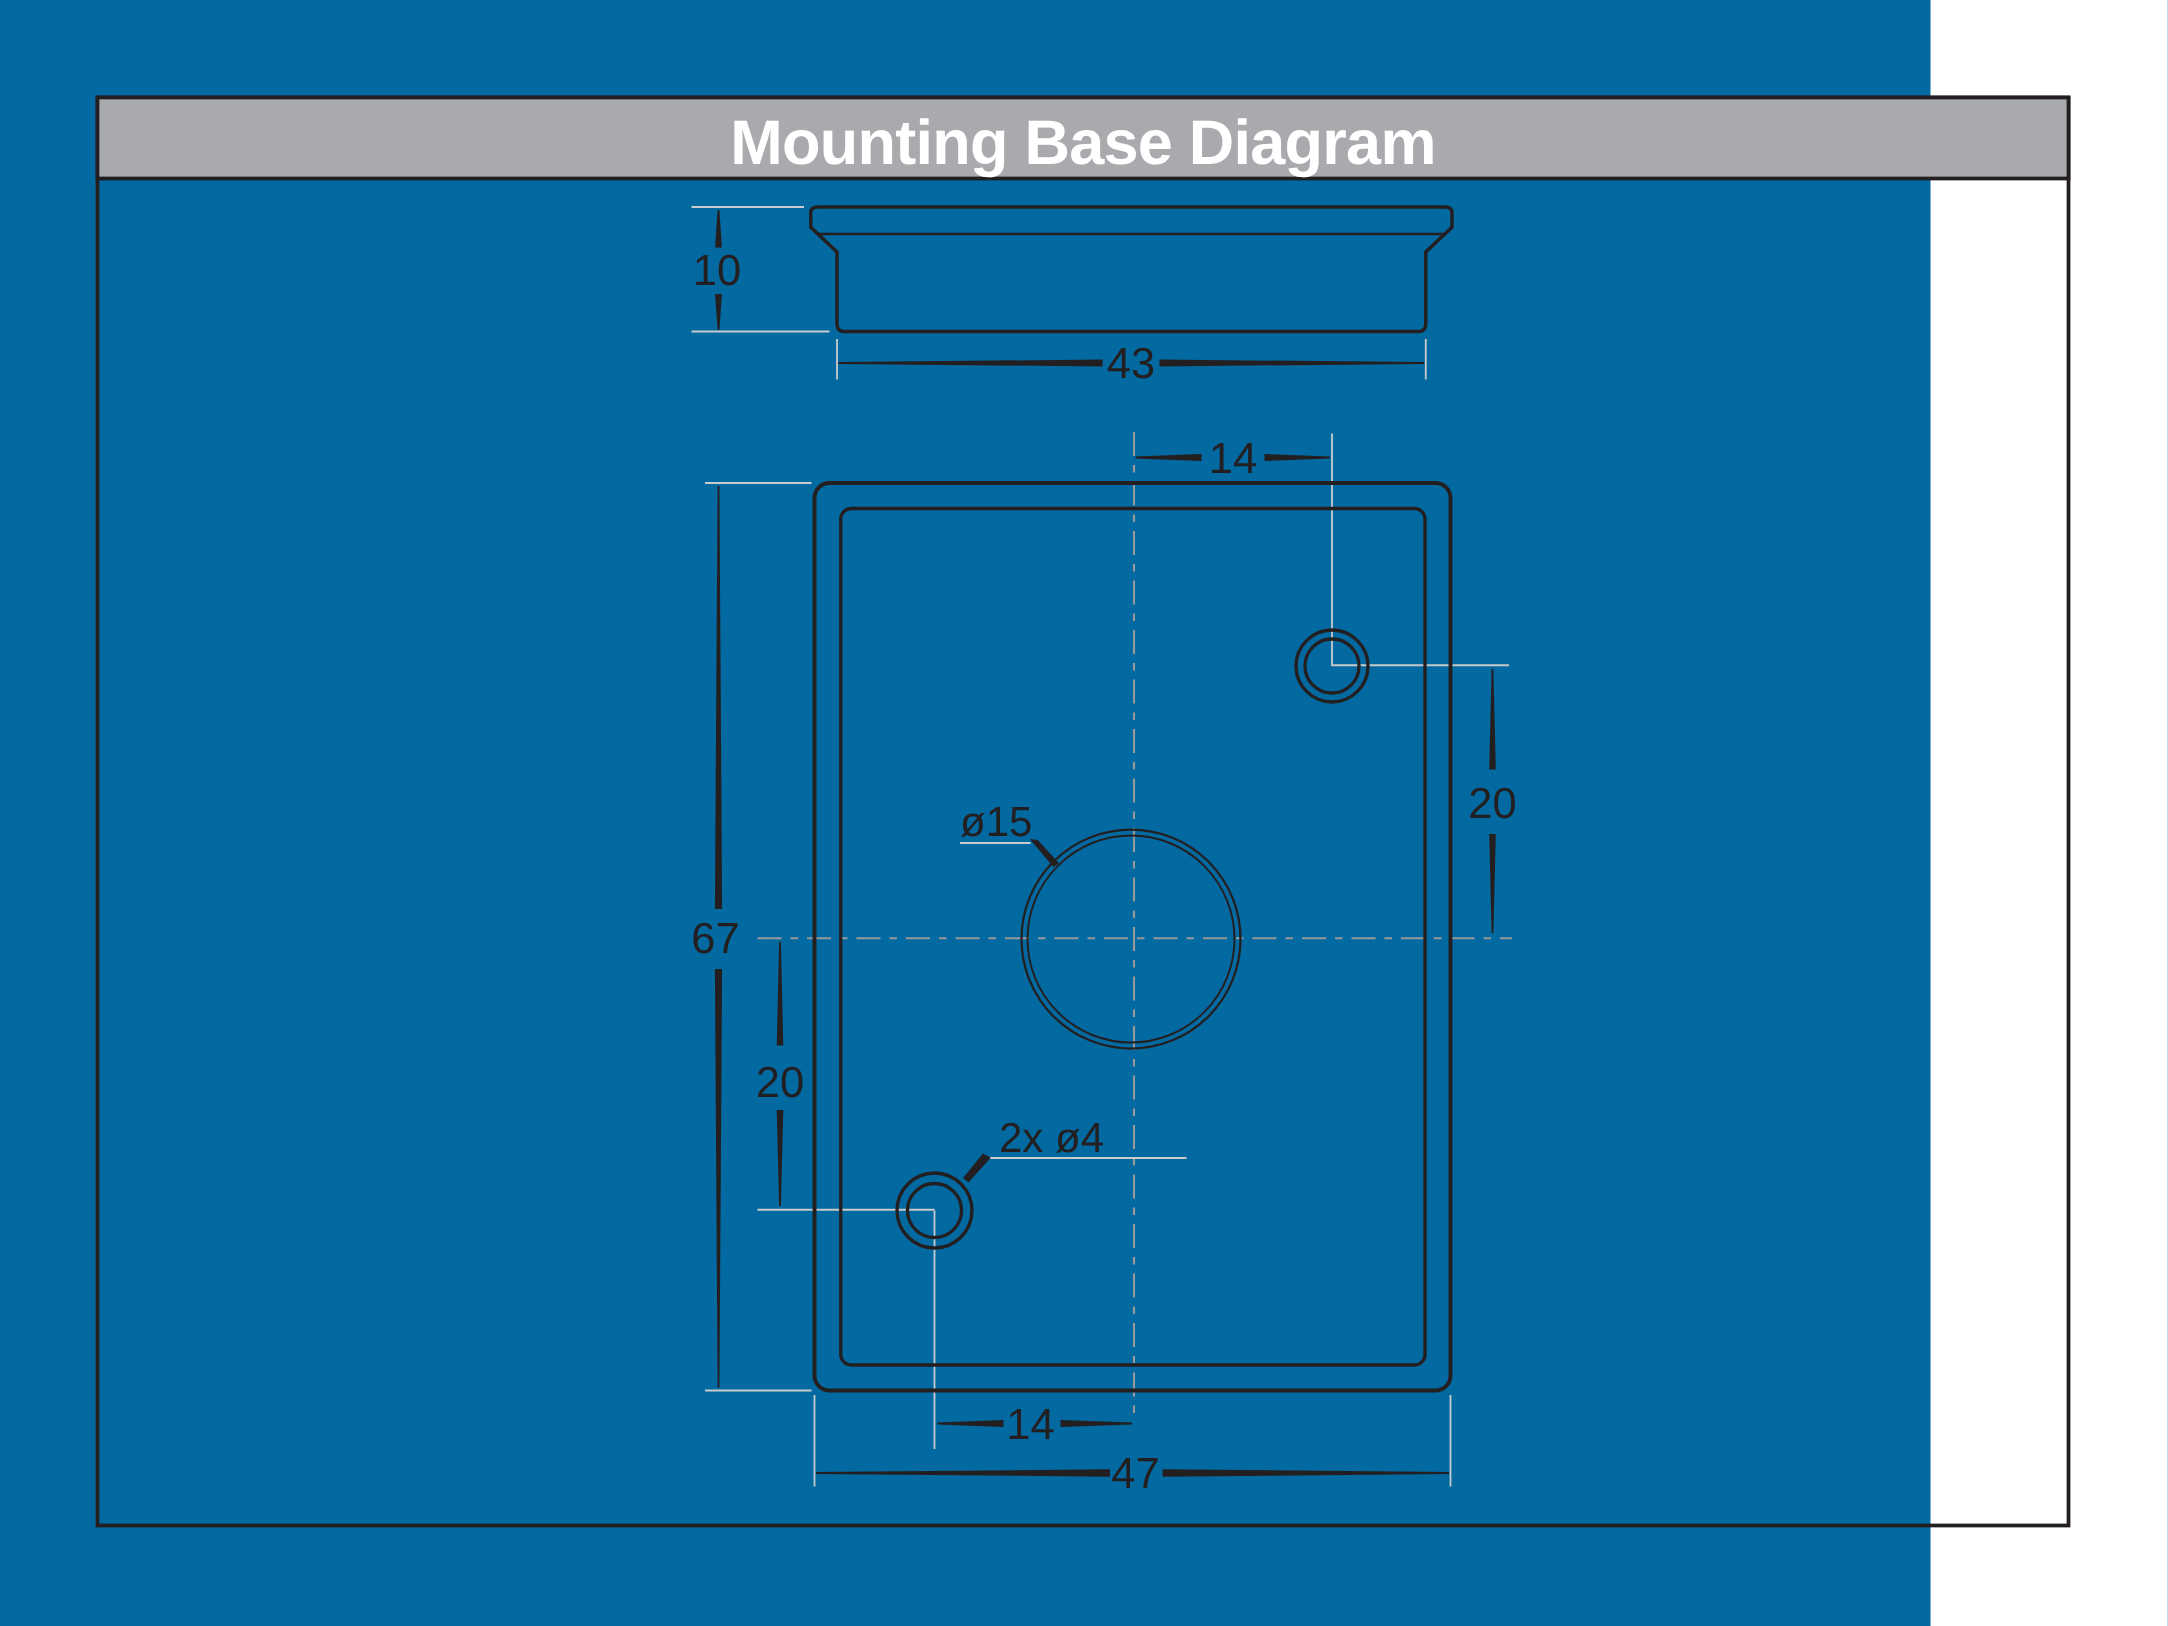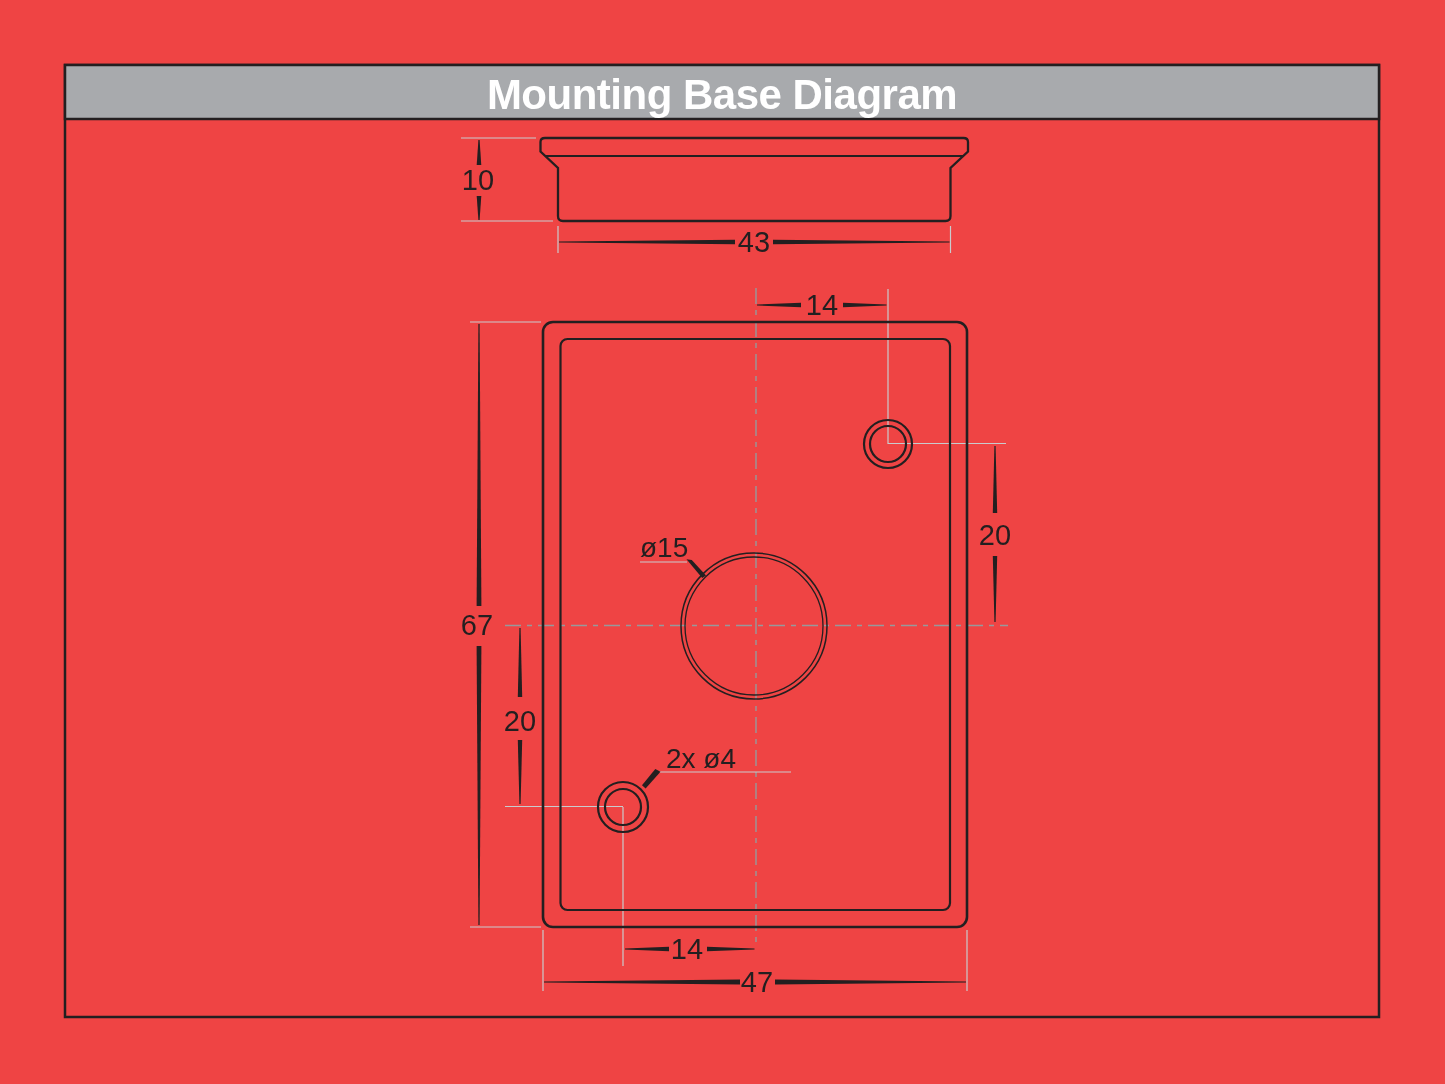--- a/index.html
+++ b/index.html
@@ -1,16 +1,16 @@
 <!DOCTYPE html>
 <html><head>
 <meta charset="utf-8">
 <style>
   html,body{margin:0;padding:0;background:#ffffff;}
-  .page{position:relative;width:1445px;height:1084px;background:#ef4444;font-family:"Liberation Sans",sans-serif;text-align:right;}
+  .page{position:relative;width:1287px;height:1084px;background:#0369a1;font-family:"Liberation Sans",sans-serif;text-align:right;}
   svg{display:block;}
   .ln{stroke:#231f20;fill:none;}
   .thin{stroke:#c9cbcd;stroke-width:1.2;fill:none;}
   .dash{stroke:#97999b;stroke-width:1.4;fill:none;stroke-dasharray:16 6 5 6;}
   .slash{fill:#231f20;stroke:none;}
   .dimtxt{font-family:"Liberation Sans",sans-serif;font-size:29px;fill:#231f20;}
   .lbltxt{font-family:"Liberation Sans",sans-serif;font-size:28px;fill:#231f20;}
   .ttl{font-family:"Liberation Sans",sans-serif;font-size:42px;font-weight:bold;letter-spacing:-0.5px;fill:#ffffff;}
 </style>
 </head>

